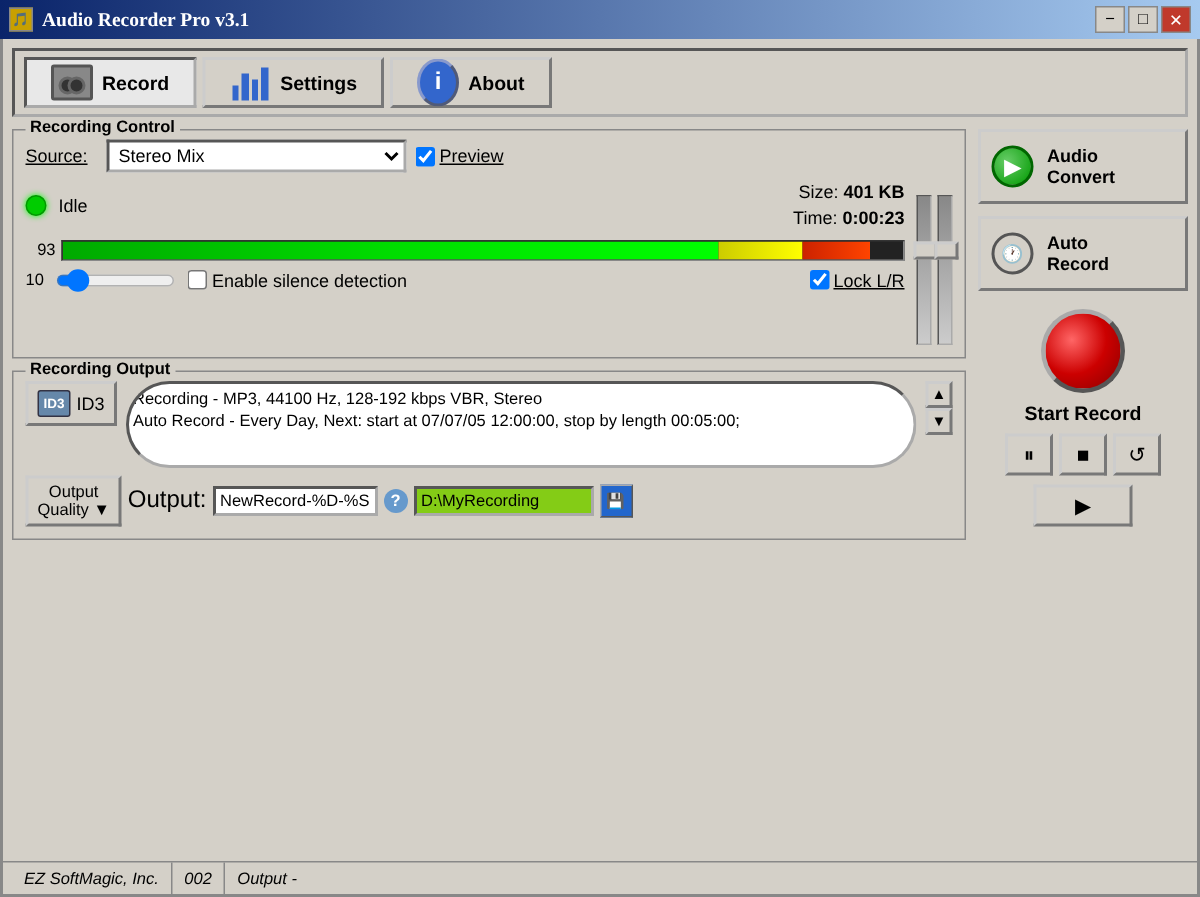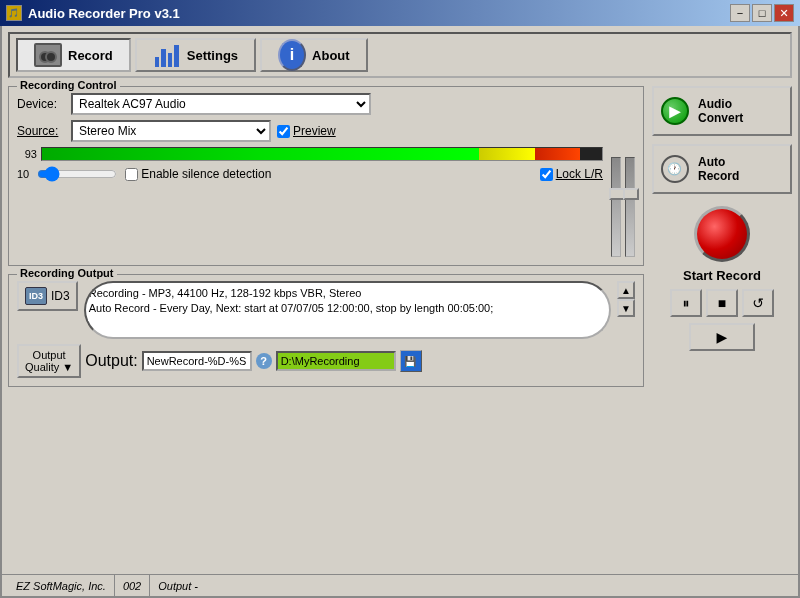--- a/index.html
+++ b/index.html
@@ -26,20 +26,21 @@
       background: #c8a000;
       border: 1px solid #888;
       margin-right: 6px;
       display: flex; align-items: center; justify-content: center;
       font-size: 9px; color: white; font-weight: bold;
     }
     #titlebar .title-text {
       flex: 1;
       font-size: 13px;
       font-weight: bold;
+      font-family: Liberation Serif, serif;
     }
     .title-btn {
       width: 20px; height: 18px;
       display: inline-flex; align-items: center; justify-content: center;
       font-size: 11px;
       background: #d4d0c8;
       border: 1px solid #888;
       cursor: pointer;
       margin-left: 2px;
       color: black;
@@ -522,40 +523,42 @@
       <span>About</span>
     </button>
   </div>
 
   <div id="content">
     <div id="left-panel">
 
       <div class="group-box">
         <span class="group-label">Recording Control</span>
 
-        <div class="form-row">
-          <span class="form-label">Device:</span>
-          <select class="win-select device-select">
-            <option>Realtek AC97 Audio</option>
-          </select>
-        </div>
 
         <div class="form-row">
           <span class="form-label underline">Source:</span>
           <select class="win-select source-select">
             <option>Stereo Mix</option>
           </select>
           <label class="preview-check">
             <input type="checkbox" checked="" style="">
             <span class="underline">Preview</span>
           </label>
         </div>
 
         <div style="display:flex; gap:8px; align-items:flex-start; margin-top:4px;">
           <div class="meter-section">
+            <div class="status-row">
+              <div class="status-led"></div>
+              <span class="status-text">Idle</span>
+              <div class="size-time">
+                <div><span>Size:</span> <strong>401 KB</strong></div>
+                <div><span>Time:</span> <strong>0:00:23</strong></div>
+              </div>
+            </div>
 
             <div class="meter-row">
               <span class="meter-label">93</span>
               <div class="meter-bar-bg">
                 <div class="meter-bar-green" style="width:78%; left:0;"></div>
                 <div class="meter-bar-yellow" style="width:10%; left:78%;"></div>
                 <div class="meter-bar-red" style="width:8%; left:88%;"></div>
               </div>
             </div>
 

